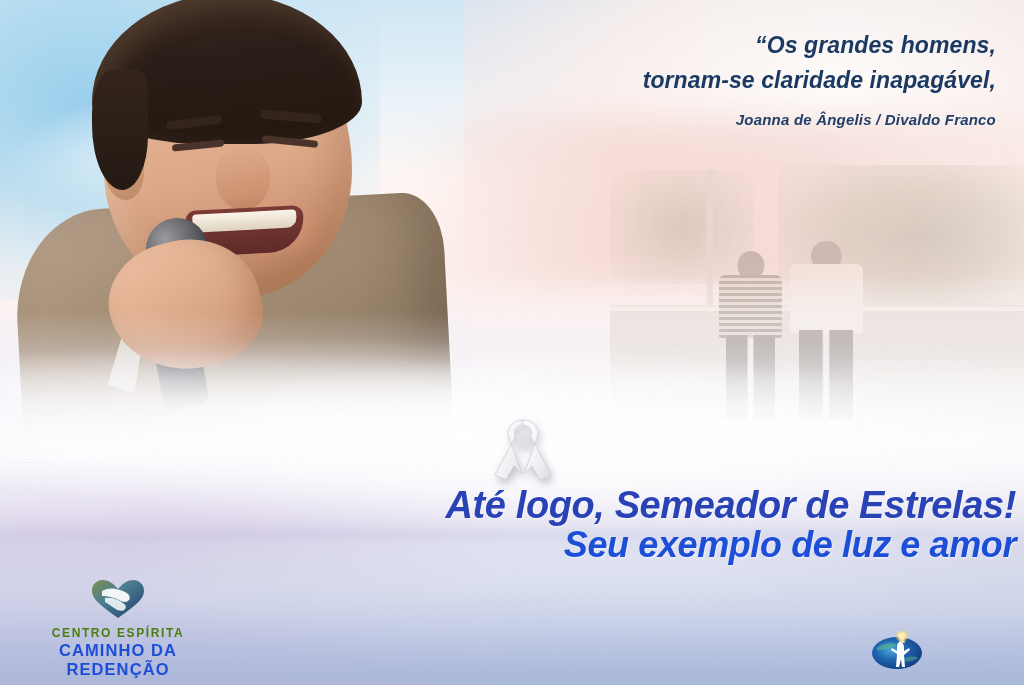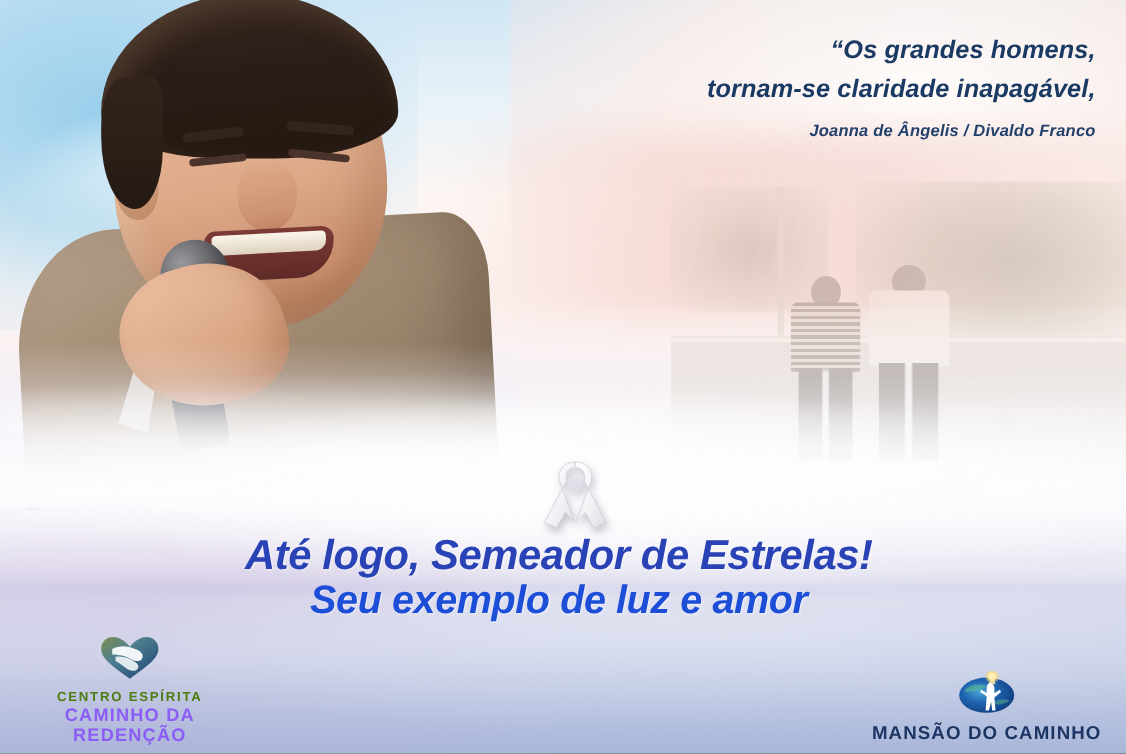--- a/index.html
+++ b/index.html
@@ -358,21 +358,21 @@
     left: 492px; top: 412px;
     width: 62px; height: 74px;
     filter: drop-shadow(2px 4px 4px rgba(90,80,110,0.35));
   }
 
   
   .headline {
     position: absolute;
     left: 0; top: 486px;
     width: 1016px;
-    text-align: center;
+    text-align: right;
   }
   .hl-line {
     font-style: italic;
     font-weight: bold;
     letter-spacing: -0.4px;
     line-height: 39px;
     text-shadow: 1px 1px 2px rgba(255,255,255,0.55);
   }
   .hl-1 { font-size: 38px; color: #2942b5; }
   .hl-2 { font-size: 36px; color: #1d4ed8; }
@@ -390,21 +390,21 @@
     right: 12px; bottom: 8px;
     width: 230px;
     text-align: center;
   }
   .logo-mark { display: block; margin: 0 auto 2px; }
   .logo-t1 {
     font-size: 12px; font-weight: bold; color: #4d7c0f;
     letter-spacing: 1.6px; line-height: 15px;
   }
   .logo-t2 {
-    font-size: 16.5px; font-weight: bold; color: #8b5cf6;
+    font-size: 16.5px; font-weight: bold; color: #1d4ed8;
     letter-spacing: 1.1px; line-height: 19px;
   }
   .logo-t3 {
     font-size: 17px; font-weight: bold; color: #1c3562;
     letter-spacing: 1.0px; line-height: 20px;
   }
 </style>
 </head>
 <body>
 
@@ -526,16 +526,15 @@
           </radialGradient>
         </defs>
         <ellipse cx="28" cy="22" rx="25" ry="16" fill="url(#globeG)"></ellipse>
         <path d="M8 17 C14 12 22 11 28 14 C22 18 14 19 8 19 Z" fill="#5fc08a" opacity="0.55"></path>
         <path d="M34 28 C40 25 46 25 49 27 C45 30 39 31 34 30 Z" fill="#5fc08a" opacity="0.45"></path>
         <circle cx="33" cy="5" r="7" fill="url(#sparkG)"></circle>
         <path d="M30 12 L33 2 L36 12 Z" fill="#ffe9a4" opacity="0.85"></path>
         <path d="M31 11 C33 11 35 13 35 16 L35 20 L40 17 L41 19 L35 24 L36 36 L33 36 L32 28 L30 36 L27 36 L28 23 L22 19 L23 17 L28 20 L28 16 C28 13 29 11 31 11 Z" fill="#ffffff"></path>
       </svg>
     </span>
-    <div class="logo-t3">MANSÃO DO CAMINHO</div>
   </div>
 
 </div>
 
 </body></html>

